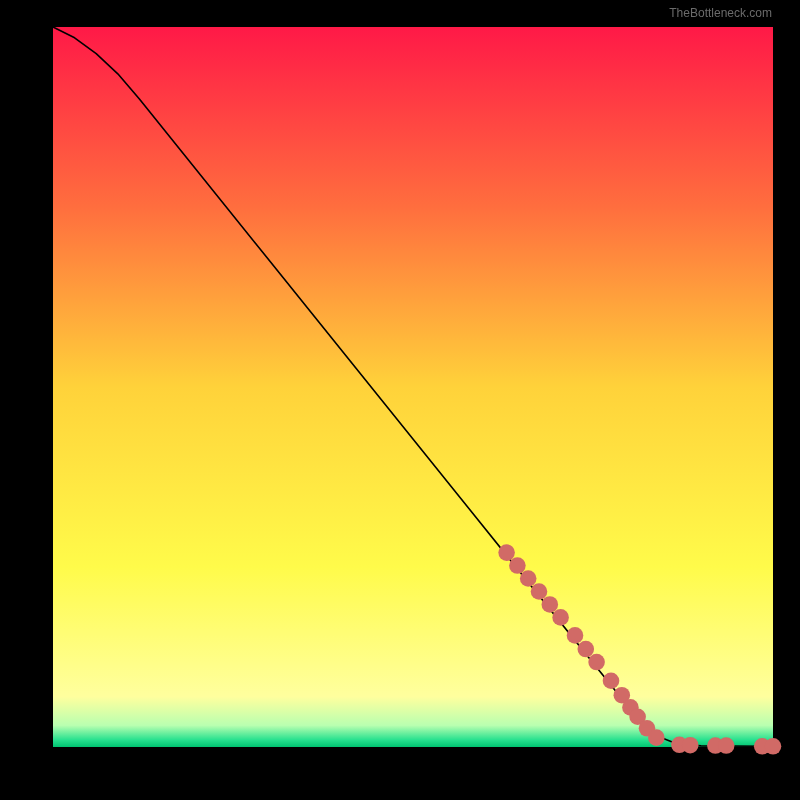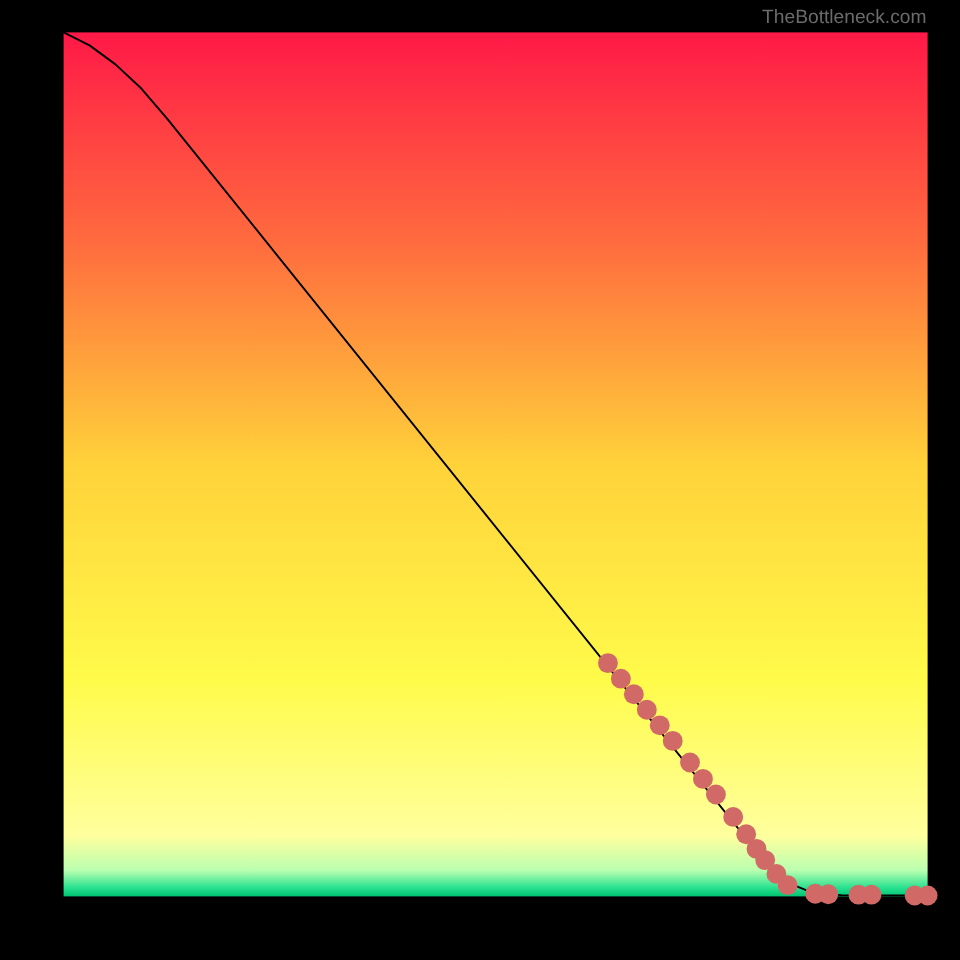--- a/index.html
+++ b/index.html
@@ -22,21 +22,21 @@
     top: 27px;
     width: 720px;
     height: 720px;
     
   }
   .attribution {
     position: absolute;
     top: 6px;
     right: 28px;
     color: #6b6b6b;
-    font-size: 16px;
+    font-size: 12px;
     font-weight: 400;
     letter-spacing: 0;
   }
   svg.curve {
     position: absolute;
     left: 0; top: 0;
     width: 100%;
     height: 100%;
     overflow: visible;
   }

